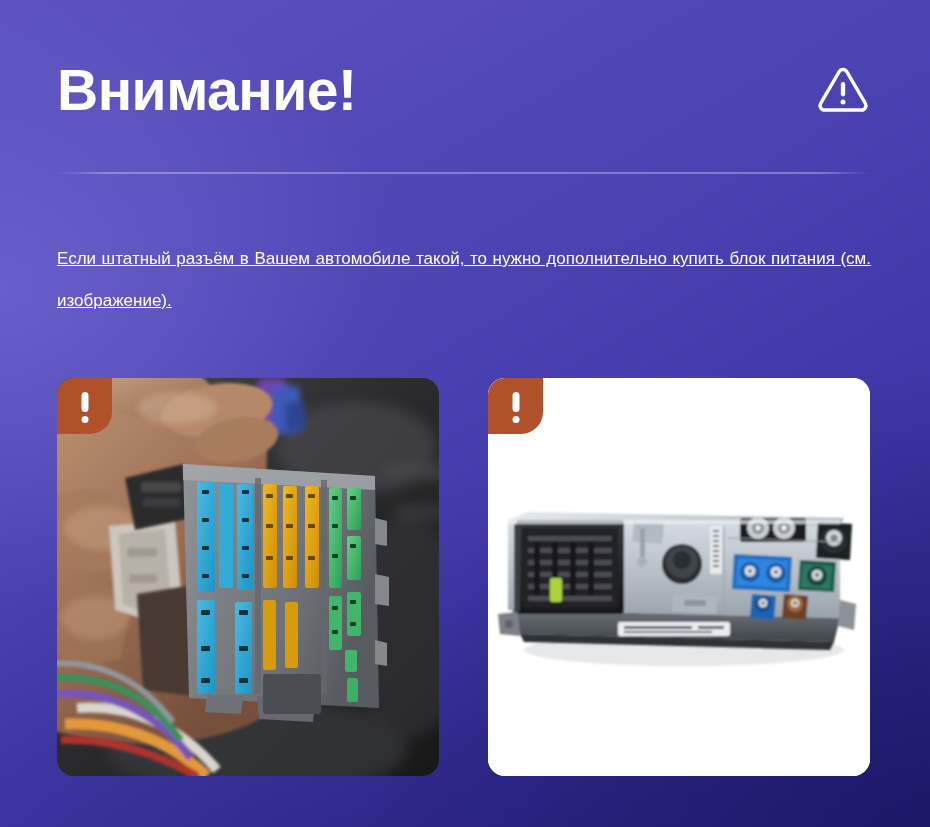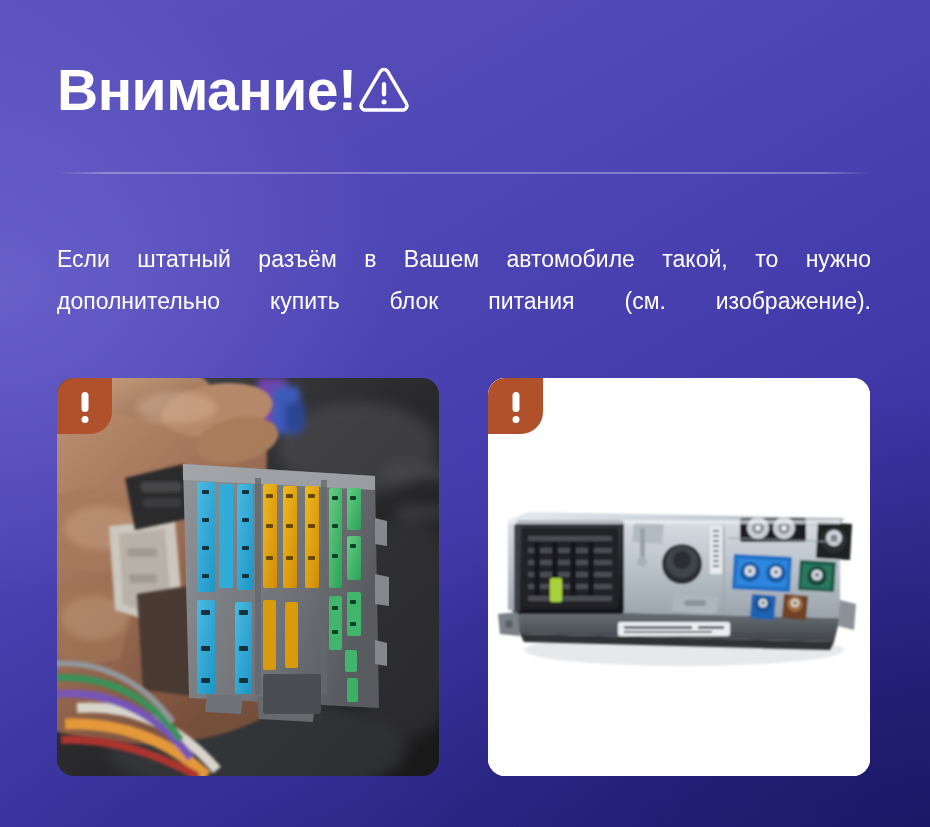--- a/index.html
+++ b/index.html
@@ -17,21 +17,21 @@
       radial-gradient(ellipse 95% 85% at 100% 100%, rgba(22,20,96,0.72) 0%, rgba(22,20,96,0) 65%),
       radial-gradient(ellipse 120% 90% at 50% 120%, rgba(26,24,104,0.55) 0%, rgba(26,24,104,0) 70%),
       linear-gradient(150deg, #5b52bd 0%, #4f46b6 35%, #3e36a6 70%, #2b2680 100%);
     overflow:hidden;
   }
 
   
   .header {
     position:absolute;
     left:57px; top:52px; width:814px; height:76px;
-    display:flex; align-items:center; 
+    display:flex; align-items:center; justify-content:space-between;
   }
   .title {
     font-size:57px;
     font-weight:bold;
     color:#ffffff;
     letter-spacing:-0.5px;
     line-height:1;
     white-space:nowrap;
   }
   .warn-icon { width:56px; height:56px; flex:0 0 auto; display:block; }
@@ -45,25 +45,26 @@
         rgba(255,255,255,0.30) 94%,
         rgba(255,255,255,0.00) 100%);
     border-radius:2px;
   }
 
   
   .body-copy {
     position:absolute;
     left:57px; top:238px; width:814px;
     color:#ffffff;
-    font-size:23px;
+    font-size:17px;
     line-height:42px;
     text-align:justify;
     text-justify:inter-word;
     font-weight:400;
+    text-decoration:underline;
   }
   .body-copy::after { content:""; display:inline-block; width:100%; }
 
   
   .cards {
     position:absolute;
     left:57px; top:378px;
     width:813px; height:398px;
     display:flex; gap:49px;
   }

